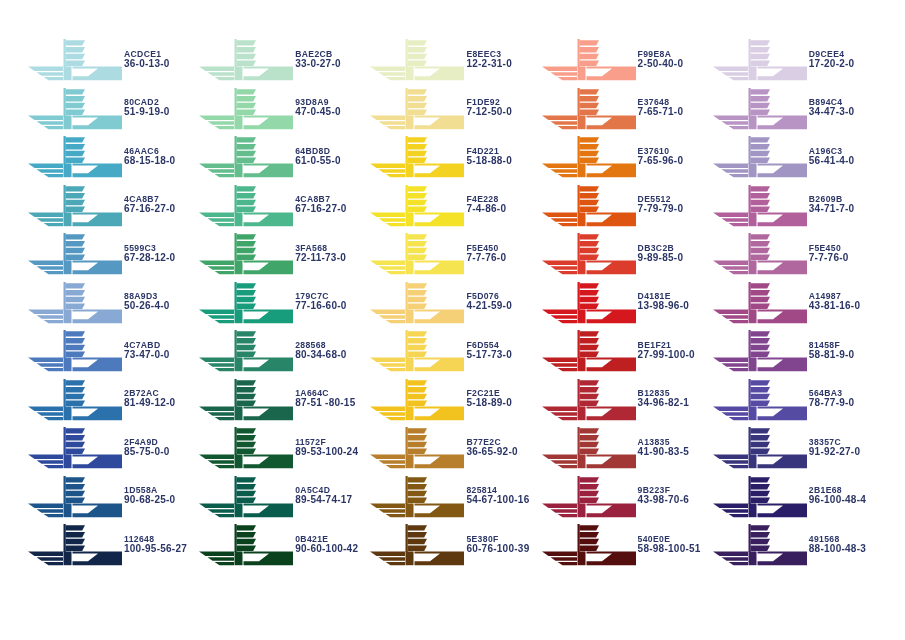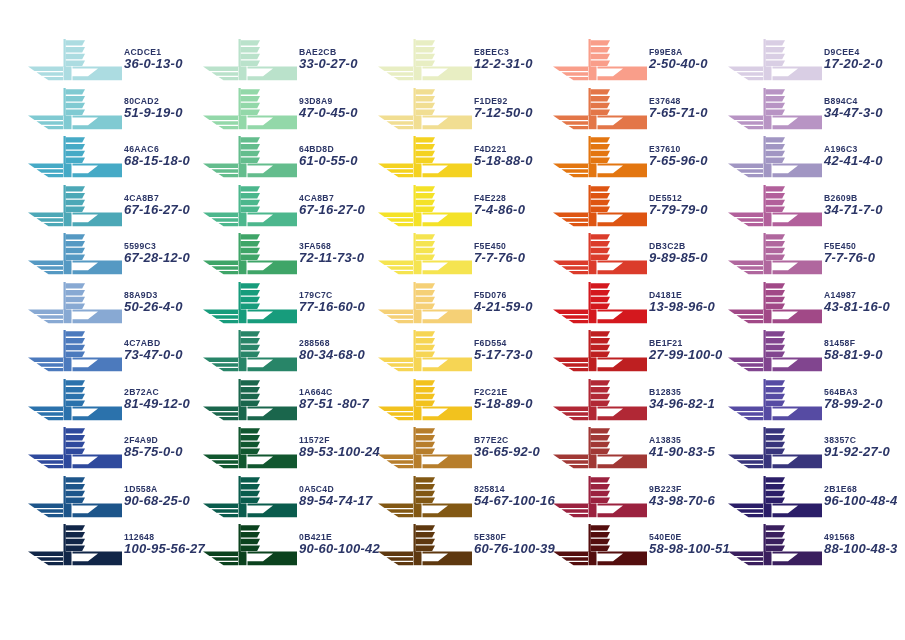--- a/index.html
+++ b/index.html
@@ -45,25 +45,24 @@
     padding-bottom:1px;
     white-space:nowrap;
   }
   .hex{
     font-size:8.6px;
     letter-spacing:0.35px;
     color:#2b3566;
     font-weight:700;
   }
   .cmyk{
-    font-size:13px;
+    font-size:10px;
     letter-spacing:0.25px;
     color:#2b3566;
     font-weight:700;
-    font-style:italic;
   }
 </style>
 </head>
 <body>
 
 <div id="sheet">
   <div class="grid" id="grid">
       <div class="col">
         <div class="swatch-row">
           <div class="logo">
@@ -570,21 +569,21 @@
       <polygon points="17.5,40.0 37,40.0 37,43.2 22.5,43.2"></polygon>
 
       <rect x="37.5" y="29.4" width="8" height="13.8"></rect>
 
       <polygon points="46.5,29.4 96,29.4 96,43.2 46.5,43.2 46.5,39.2 62,39.2 72,31.4 46.5,31.4"></polygon>
     </g>
   </svg>
           </div>
           <div class="labels">
             <div class="hex">1A664C</div>
-            <div class="cmyk">87-51 -80-7</div>
+            <div class="cmyk">87-51 -80-15</div>
           </div>
         </div>
         <div class="swatch-row">
           <div class="logo">
   <svg width="96" height="46" viewBox="0 0 96 46">
     <g fill="#11572F">
 
       <rect x="37.5" y="2" width="2.2" height="28"></rect>
 
       <polygon points="39.5,3.2 59,3.2 56.2,8.6 39.5,8.6"></polygon>
@@ -1332,21 +1331,21 @@
       <polygon points="17.5,40.0 37,40.0 37,43.2 22.5,43.2"></polygon>
 
       <rect x="37.5" y="29.4" width="8" height="13.8"></rect>
 
       <polygon points="46.5,29.4 96,29.4 96,43.2 46.5,43.2 46.5,39.2 62,39.2 72,31.4 46.5,31.4"></polygon>
     </g>
   </svg>
           </div>
           <div class="labels">
             <div class="hex">A196C3</div>
-            <div class="cmyk">42-41-4-0</div>
+            <div class="cmyk">56-41-4-0</div>
           </div>
         </div>
         <div class="swatch-row">
           <div class="logo">
   <svg width="96" height="46" viewBox="0 0 96 46">
     <g fill="#B2609B">
 
       <rect x="37.5" y="2" width="2.2" height="28"></rect>
 
       <polygon points="39.5,3.2 59,3.2 56.2,8.6 39.5,8.6"></polygon>
@@ -1467,21 +1466,21 @@
       <polygon points="17.5,40.0 37,40.0 37,43.2 22.5,43.2"></polygon>
 
       <rect x="37.5" y="29.4" width="8" height="13.8"></rect>
 
       <polygon points="46.5,29.4 96,29.4 96,43.2 46.5,43.2 46.5,39.2 62,39.2 72,31.4 46.5,31.4"></polygon>
     </g>
   </svg>
           </div>
           <div class="labels">
             <div class="hex">564BA3</div>
-            <div class="cmyk">78-99-2-0</div>
+            <div class="cmyk">78-77-9-0</div>
           </div>
         </div>
         <div class="swatch-row">
           <div class="logo">
   <svg width="96" height="46" viewBox="0 0 96 46">
     <g fill="#38357C">
 
       <rect x="37.5" y="2" width="2.2" height="28"></rect>
 
       <polygon points="39.5,3.2 59,3.2 56.2,8.6 39.5,8.6"></polygon>

